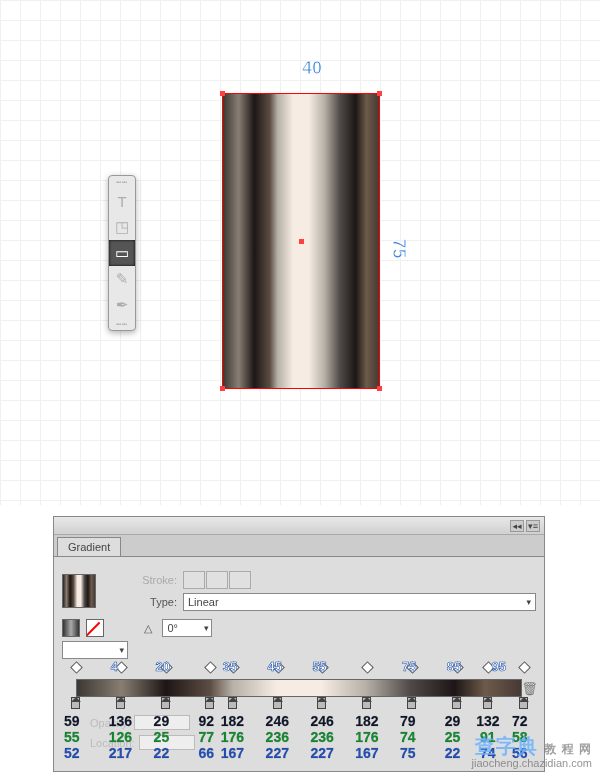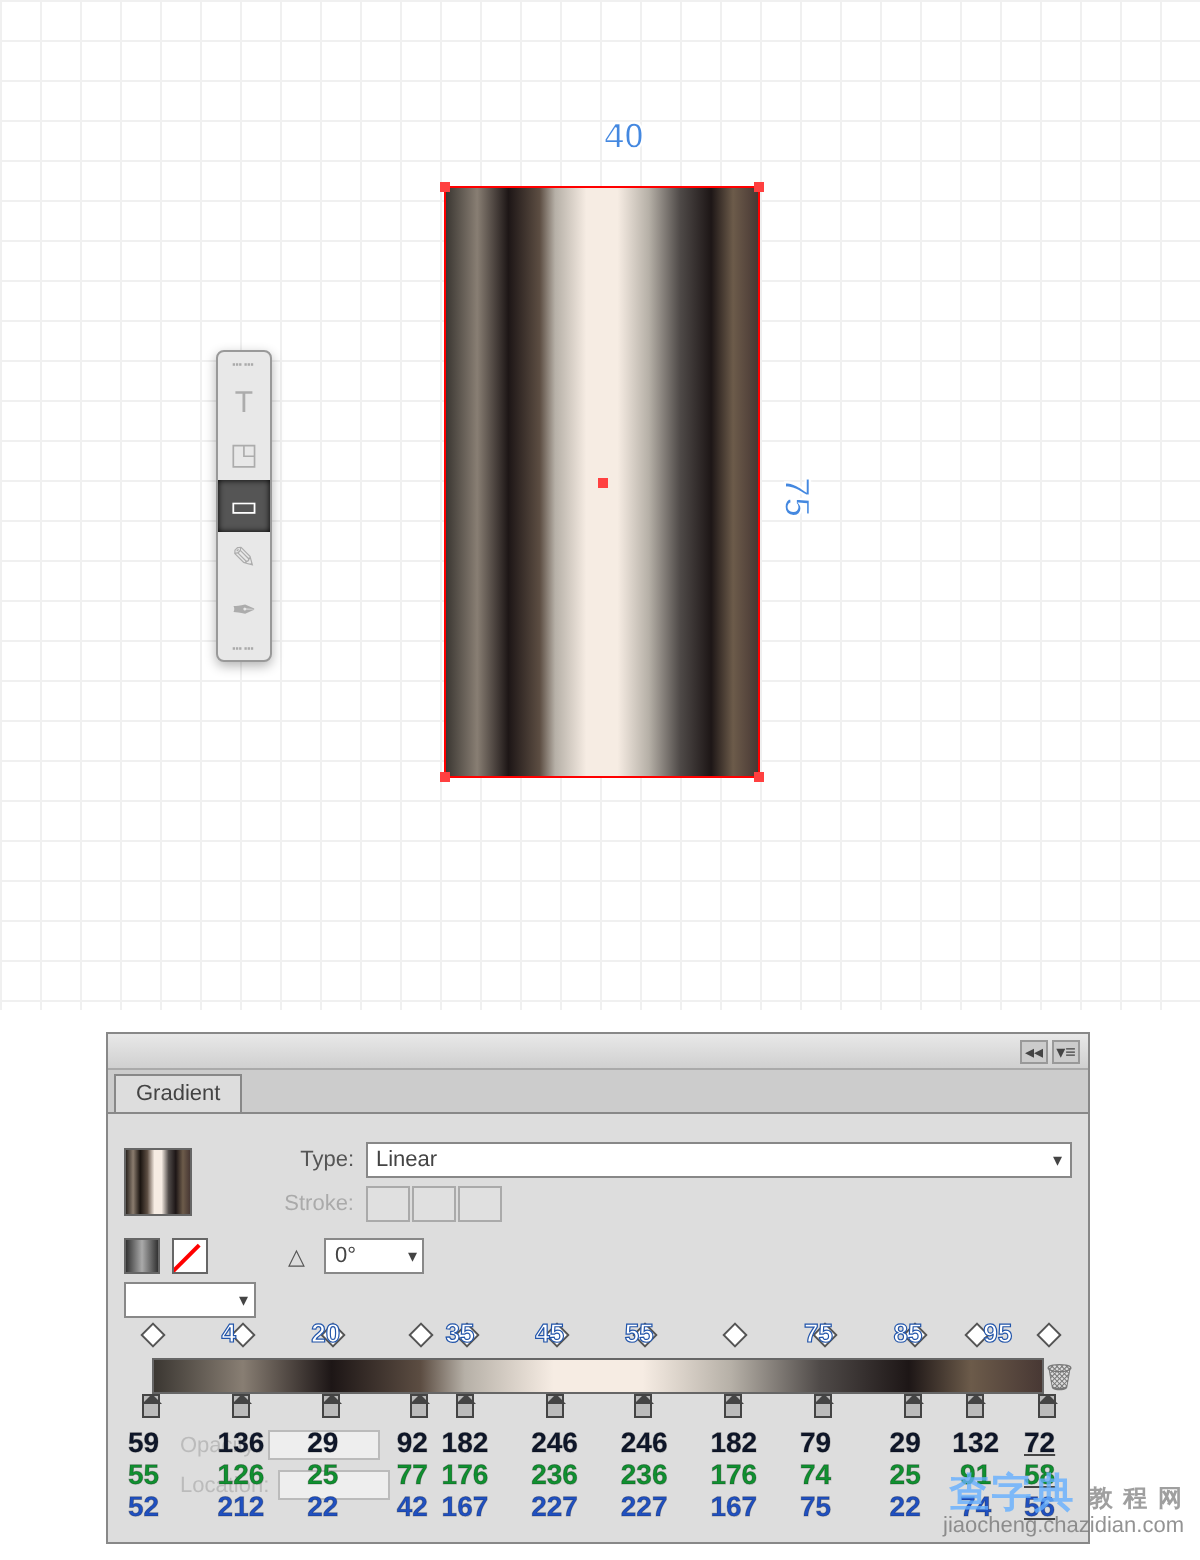--- a/index.html
+++ b/index.html
@@ -113,31 +113,31 @@
   </div>
   <div class="tabs">
     <div class="tab">Gradient</div>
   </div>
 
   <div class="body">
     <div class="row">
       <div class="swatch"></div>
       <div style="flex:1">
         <div class="row">
-          <div class="lbl">Type:</div>
-          <div class="select">
-            <span>Linear</span>
-          </div>
-        </div>
-        <div class="row">
           <div class="lbl dim2">Stroke:</div>
           <div class="btns">
             <div class="sbtn"></div>
             <div class="sbtn"></div>
             <div class="sbtn"></div>
+          </div>
+        </div>
+        <div class="row">
+          <div class="lbl">Type:</div>
+          <div class="select">
+            <span>Linear</span>
           </div>
         </div>
       </div>
     </div>
 
     <div class="row">
       <span class="fsw fill"></span>
       <span class="fsw str"></span>
       <div class="lbl" style="width:auto;margin-left:34px">△</div>
       <div class="angle-in">
@@ -200,31 +200,31 @@
           <input style="">
         </div>
     <div class="rgbcol" style="left: -12px;">
           <span class="r">59</span>
           <span class="g">55</span>
           <span class="b">52</span>
         </div>
         <div class="rgbcol" style="left: 32.8px;">
           <span class="r">136</span>
           <span class="g">126</span>
-          <span class="b">212</span>
+          <span class="b">217</span>
         </div>
         <div class="rgbcol" style="left: 77.6px;">
           <span class="r">29</span>
           <span class="g">25</span>
           <span class="b">22</span>
         </div>
         <div class="rgbcol" style="left: 122.4px;">
           <span class="r">92</span>
           <span class="g">77</span>
-          <span class="b">42</span>
+          <span class="b">66</span>
         </div>
         <div class="rgbcol" style="left: 144.8px;">
           <span class="r">182</span>
           <span class="g">176</span>
           <span class="b">167</span>
         </div>
         <div class="rgbcol" style="left: 189.6px;">
           <span class="r">246</span>
           <span class="g">236</span>
           <span class="b">227</span>
@@ -247,21 +247,21 @@
         <div class="rgbcol" style="left: 368.8px;">
           <span class="r">29</span>
           <span class="g">25</span>
           <span class="b">22</span>
         </div>
         <div class="rgbcol" style="left: 400.16px;">
           <span class="r">132</span>
           <span class="g">91</span>
           <span class="b">74</span>
         </div>
-        <div class="rgbcol" style="left: 436px; text-decoration: underline;">
+        <div class="rgbcol" style="left: 436px;">
           <span class="r">72</span>
           <span class="g">58</span>
           <span class="b">56</span>
         </div>
       </div>
   </div>
 </div>
 
 <div class="wm">
   <div class="cn"><span>查字典</span> <span style="font-size:12px;color:#888">教 程 网</span></div>

